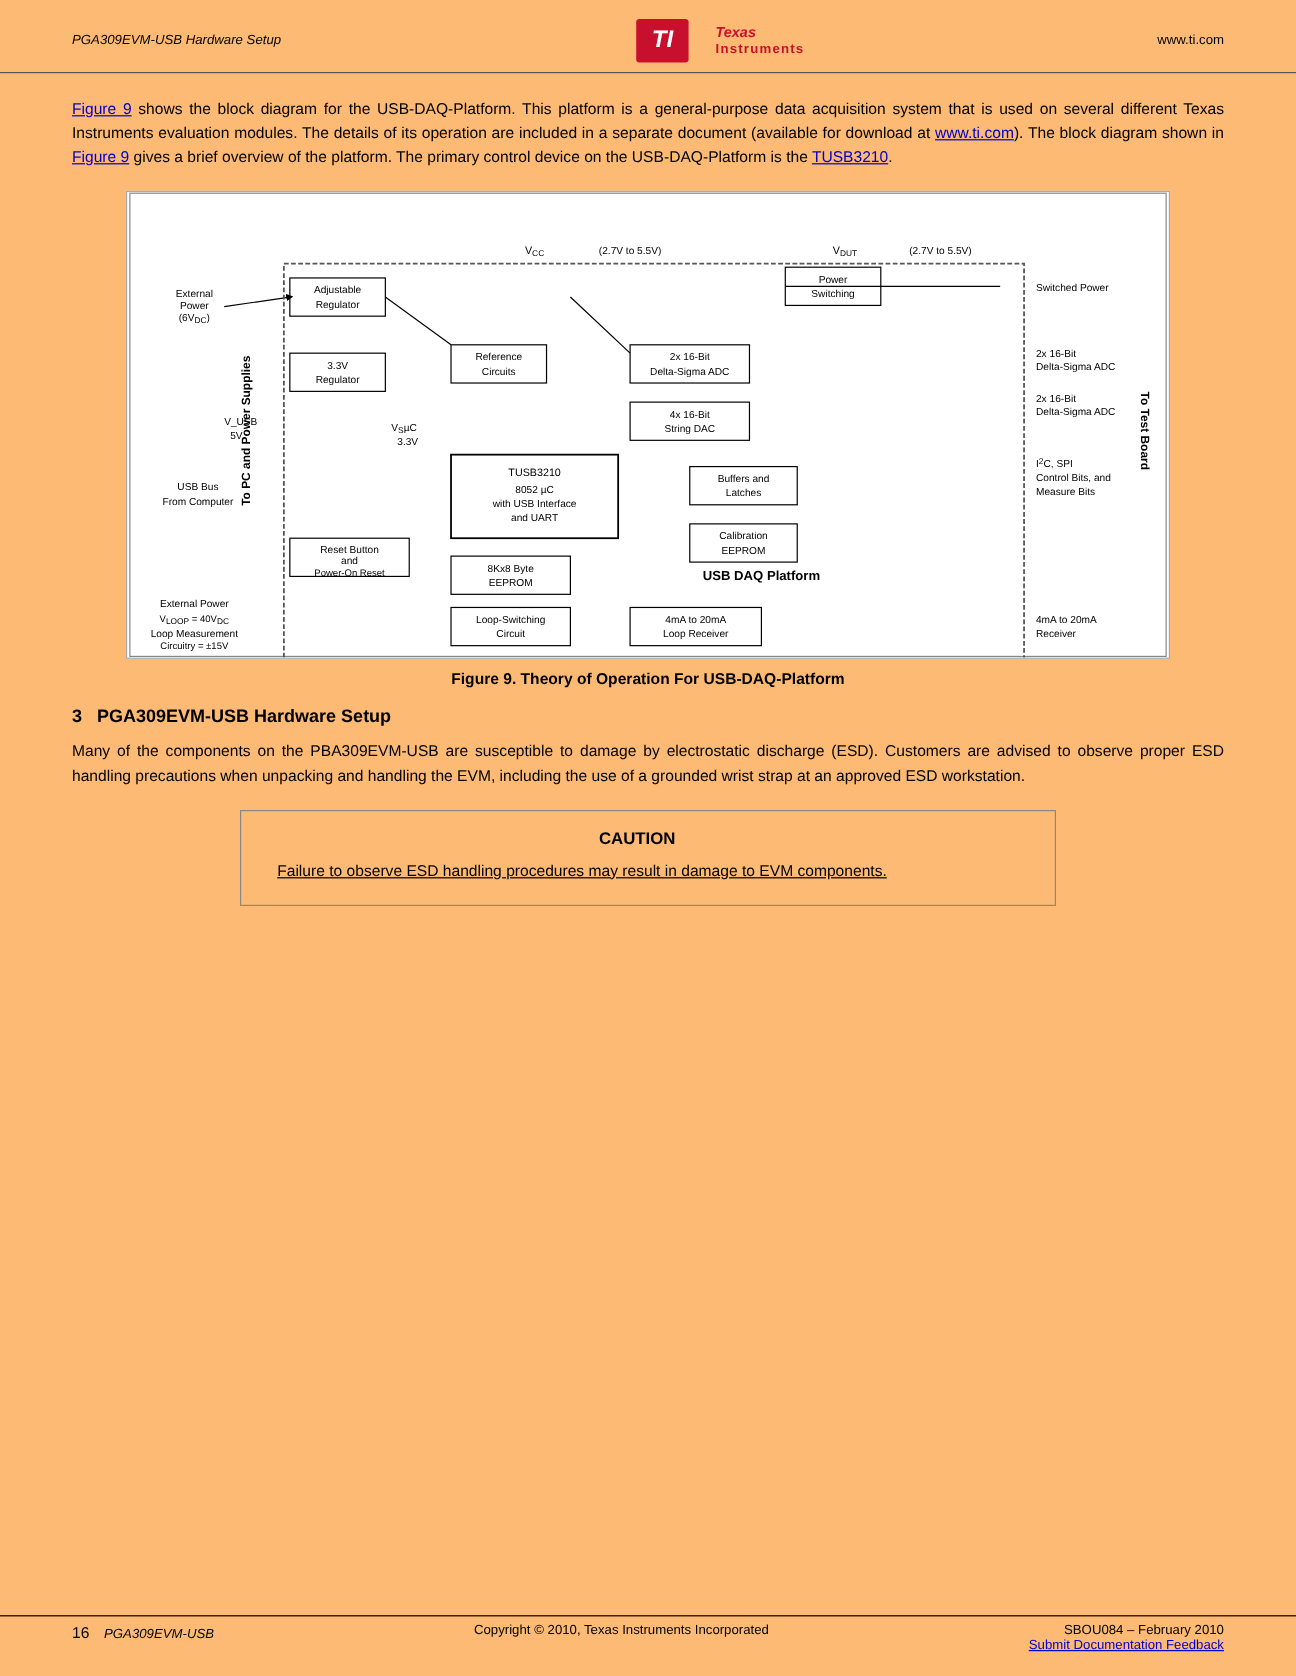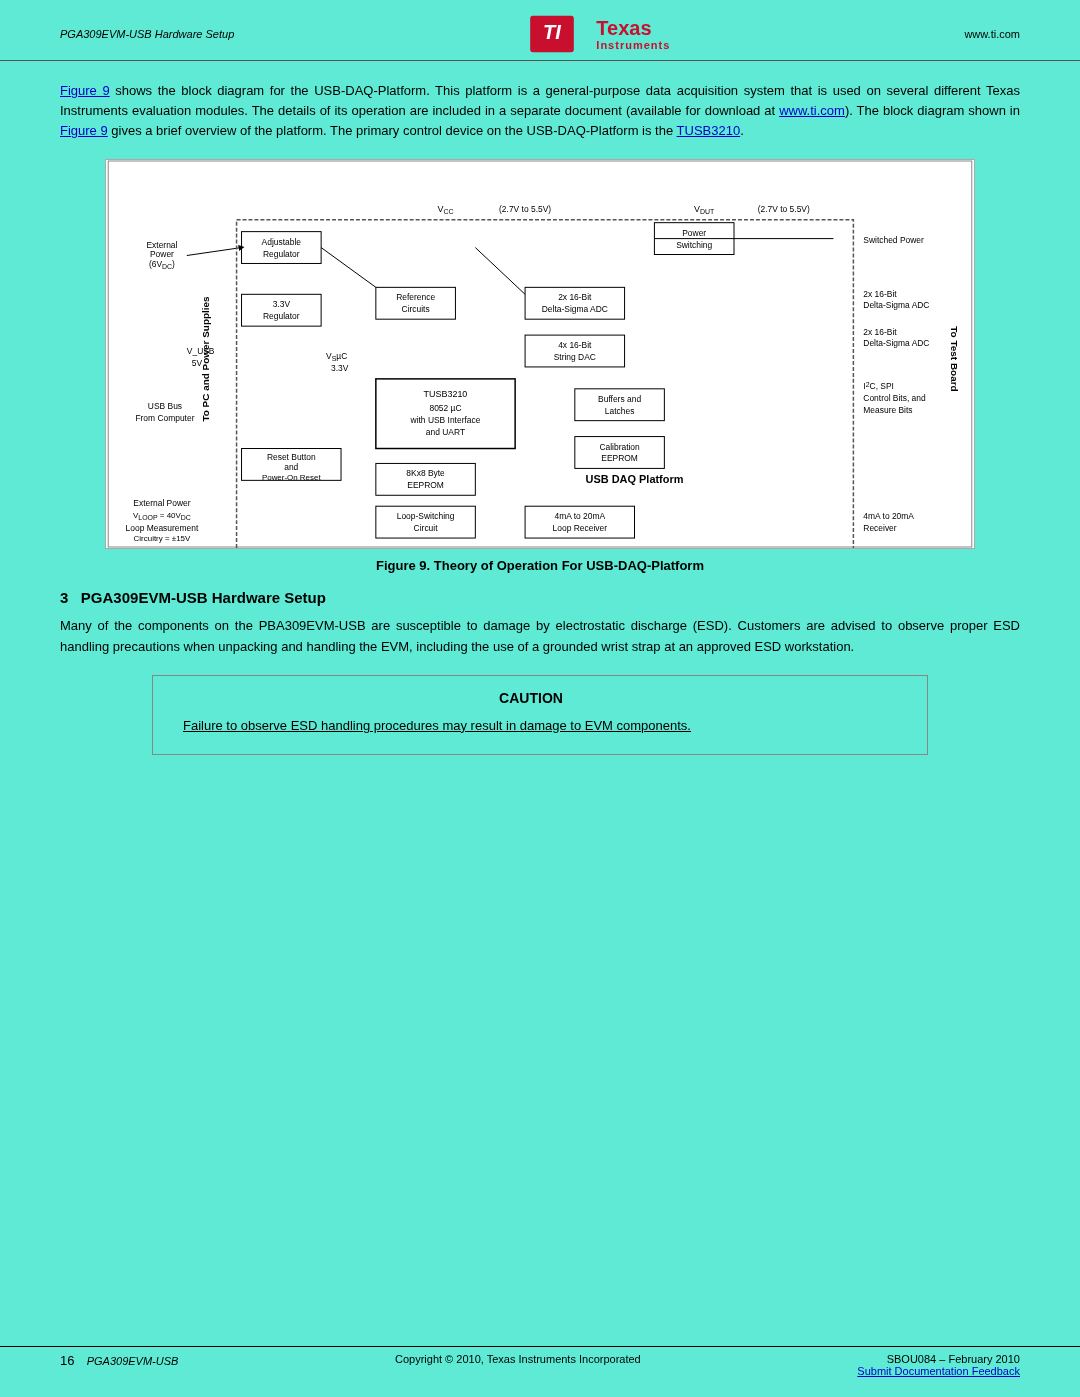--- a/index.html
+++ b/index.html
@@ -11,40 +11,41 @@
       width: 1080px;
       min-height: 1397px;
       position: relative;
     }
 
     .page {
       width: 1080px;
       min-height: 1397px;
       padding: 0;
       position: relative;
-      background: #5eead4;
+      background: #fdba74;
     }
     .ti-logo {
       display: flex;
       align-items: center;
       gap: 20px;
     }
     .ti-logo-icon {
       width: 48px;
       height: 40px;
     }
     .ti-logo-text {
       display: flex;
       flex-direction: column;
       line-height: 1.1;
     }
     .ti-texas {
-      font-size: 20px;
+      font-size: 12px;
       font-weight: bold;
       color: #c8102e;
+      font-style: italic;
     }
     .ti-instruments {
       font-size: 11px;
       font-weight: bold;
       color: #c8102e;
       letter-spacing: 1px;
     }
 
     .header-top {
       display: flex;
@@ -102,21 +103,21 @@
       font-weight: bold;
       text-align: center;
       margin-top: 6px;
       margin-bottom: 11px;
     }
 
     
     .caution-box {
       border: 1px solid #888;
       margin: 18px auto;
-      width: 776px;
+      width: 680px;
       padding: 14px 48px 18px 30px;
     }
     .caution-title {
       font-weight: bold;
       font-size: 14px;
       text-align: center;
       margin-bottom: 10px;
     }
     .caution-text {
       font-size: 13px;

